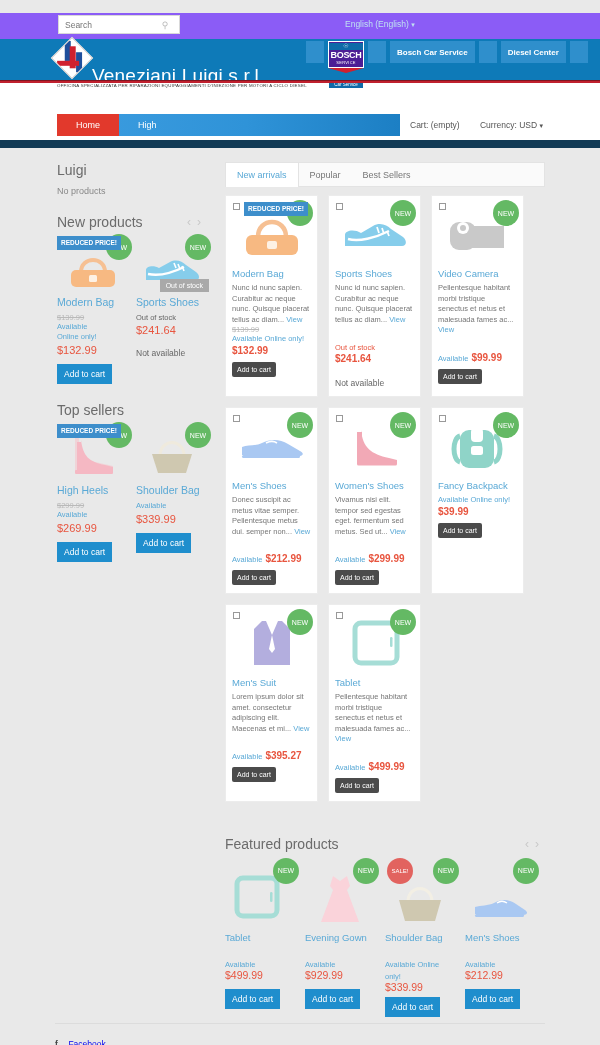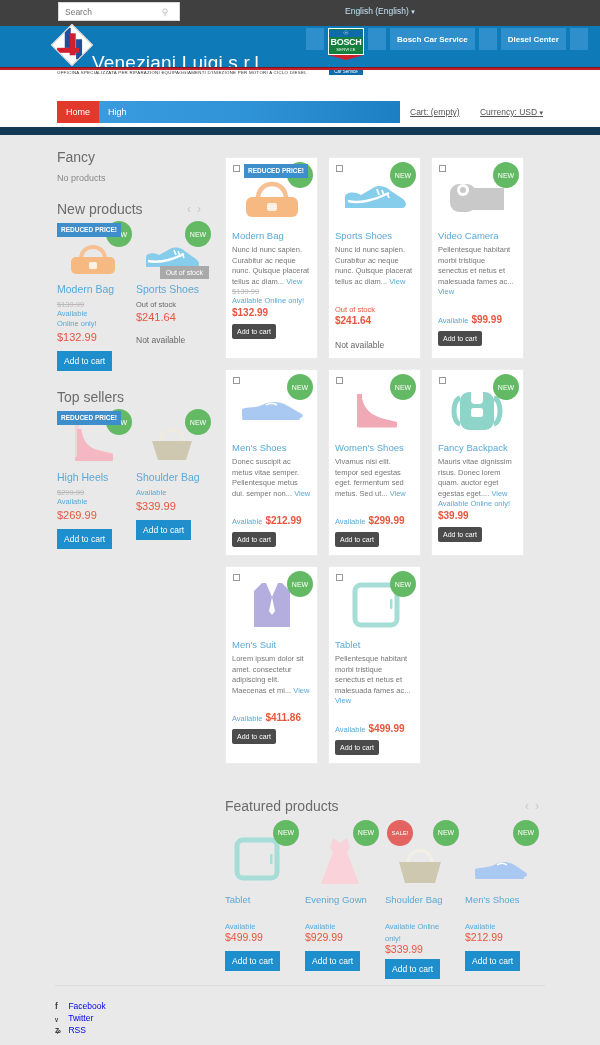--- a/index.html
+++ b/index.html
@@ -9,23 +9,24 @@
     background: #e9e9e9;
     color: #555;
     font-size: 11px;
     width: 600px;
     position: relative;
   }
   a { text-decoration: none; }
 
   
   .topbar {
-    background: #404040;
+    background: #8b5cf6;
     height: 26px;
     position: relative;
+    margin-top: 13px;
   }
   .search-wrap {
     position: absolute;
     left: 58px; top: 2px;
     width: 122px; height: 19px;
     background: #fff;
     border: 1px solid #d9d9d9;
     display: flex; align-items: center;
   }
   .search-wrap input {
@@ -95,21 +96,21 @@
     border-top: 1px solid #7f1520;
   }
 
   
   .badges { position: absolute; left: 306px; top: 2px; display: flex; align-items: flex-start; }
   .bbox { width: 18px; height: 22px; background: #2f8fcc; margin-right: 4px; }
   .bosch-logo {
     width: 36px; margin-right: 4px; position: relative; text-align: center;
   }
   .bosch-main {
-    background: #15803d; border: 1px solid #fff;
+    background: #4c1d95; border: 1px solid #fff;
     padding: 1px 0 2px;
   }
   .bosch-top {
     background: #0e6aa8; color: #fff; font-size: 6px; line-height: 7px;
   }
   .bosch-word { color: #fff; font-size: 9px; font-weight: bold; letter-spacing: -.3px; line-height: 10px; }
   .bosch-sub { color: #fff; font-size: 4px; letter-spacing: .3px; line-height: 5px; }
   .bosch-tri {
     width: 0; height: 0; margin: 0 auto;
     border-left: 18px solid transparent;
@@ -132,30 +133,30 @@
   
   .navwrap { background: #fff; height: 26px; position: relative; }
   .nav {
     position: absolute; left: 57px; top: 0;
     width: 343px; height: 22px;
     background: linear-gradient(to right, #3d9de0, #2f93d8 55%, #1c7fc4);
     display: flex;
   }
   .nav a {
     display: flex; align-items: center;
-    padding: 0 9px;
+    padding: 0 19px;
     color: #fff; font-size: 9px;
   }
   .nav a.active { background: #e2392c; }
   .nav-right {
     position: absolute; right: 0; top: 0;
     width: 200px; height: 22px;
     display: flex; align-items: center; justify-content: space-between;
     padding-right: 57px; padding-left: 10px;
-    color: #555; font-size: 8.5px; text-decoration: underline;
+    color: #555; font-size: 8.5px;
   }
   .darkstrip { background: #123a55; height: 8px; }
 
   
   .page { position: relative; padding-bottom: 6px; }
   .sidebar { position: absolute; left: 57px; top: 14px; width: 150px; }
   .content { margin-left: 225px; margin-right: 55px; padding-top: 14px; }
 
   
   .block-title {
@@ -353,21 +354,21 @@
       <span class="caret">▾</span>
     </span>
   </div>
 </div>
 <div class="darkstrip"></div>
 
 <div class="page">
 
   <div class="sidebar">
 
-    <h2 class="block-title">Fancy</h2>
+    <h2 class="block-title">Luigi</h2>
     <div class="muted">No products</div>
 
     <div class="side-sep"></div>
 
     <div class="block-title with-arrows">
       <span>New products</span>
       <span class="arrows">‹›</span>
     </div>
 
     <div class="side-grid">
@@ -445,20 +446,25 @@
         <a href="#" class="side-name">Shoulder Bag</a>
         <span class="avail">Available</span>
         <span class="price">$339.99</span>
         <button class="btn-cart">Add to cart</button>
       </div>
     </div>
   </div>
 
   <div class="content">
 
+    <div class="tabs">
+      <div class="tab active">New arrivals</div>
+      <div class="tab">Popular</div>
+      <div class="tab">Best Sellers</div>
+    </div>
 
     <div class="grid">
 
       <div class="card">
         <span class="card-chk"></span>
         <div class="card-img">
           <svg width="72" height="52" viewBox="0 0 72 52">
             <path d="M22 30 C22 10, 50 10, 50 30" fill="none" stroke="#f6c093" stroke-width="4.5"></path>
             <rect x="10" y="28" width="52" height="20" rx="6" fill="#f7b982"></rect>
             <rect x="31" y="34" width="10" height="8" rx="2" fill="#fdf1e4"></rect>
@@ -578,24 +584,20 @@
           <svg width="72" height="50" viewBox="0 0 72 50">
             <rect x="18" y="10" width="34" height="38" rx="9" fill="#8fd4c8"></rect>
             <path d="M18 16 C10 18 10 40 18 42" stroke="#8fd4c8" stroke-width="5" fill="none"></path>
             <path d="M52 16 C60 18 60 40 52 42" stroke="#8fd4c8" stroke-width="5" fill="none"></path>
             <rect x="29" y="8" width="12" height="14" rx="4" fill="#fff"></rect>
             <rect x="29" y="26" width="12" height="9" rx="2.5" fill="#fff"></rect>
           </svg>
           <span class="badge-new">NEW</span>
         </div>
         <a href="#" class="card-name">Fancy Backpack</a>
-        <div class="card-desc">
-          <span>Mauris vitae dignissim risus. Donec lorem quam. auctor eget egestas eget....</span>
-          <a href="#">View</a>
-        </div>
         <div class="card-price-block">
           <span class="avail">Available Online only!</span>
           <span class="price">$39.99</span>
         </div>
         <button class="btn-dark">Add to cart</button>
       </div>
 
       <div class="card">
         <span class="card-chk"></span>
         <div class="card-img">
@@ -606,21 +608,21 @@
           </svg>
           <span class="badge-new">NEW</span>
         </div>
         <a href="#" class="card-name">Men's Suit</a>
         <div class="card-desc">
           <span>Lorem ipsum dolor sit amet. consectetur adipiscing elit. Maecenas et mi...</span>
           <a href="#">View</a>
         </div>
         <div class="card-price-line">
           <span class="card-avail">Available</span>
-          <span class="card-price">$411.86</span>
+          <span class="card-price">$395.27</span>
         </div>
         <button class="btn-dark">Add to cart</button>
       </div>
 
       <div class="card">
         <span class="card-chk"></span>
         <div class="card-img">
           <svg width="72" height="50" viewBox="0 0 72 50">
             <rect x="16" y="6" width="42" height="40" rx="6" fill="none" stroke="#a6ddd6" stroke-width="5"></rect>
             <rect x="51" y="20" width="2.5" height="10" rx="1.2" fill="#a6ddd6"></rect>

